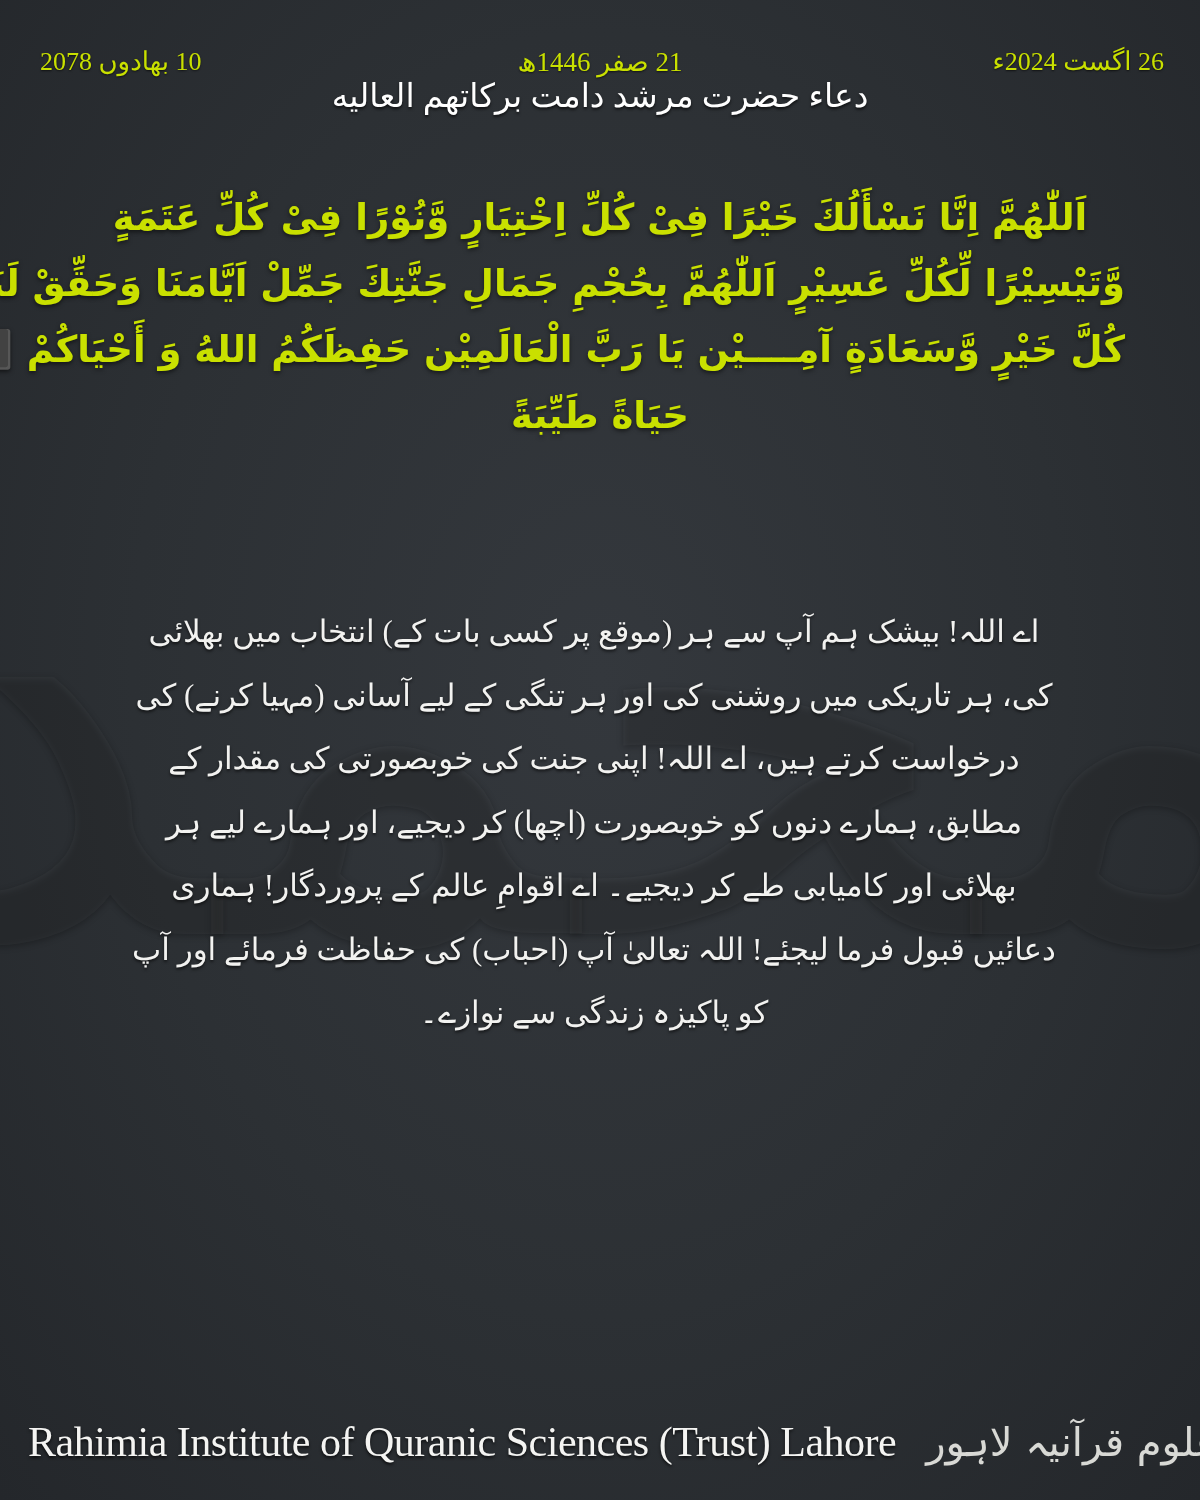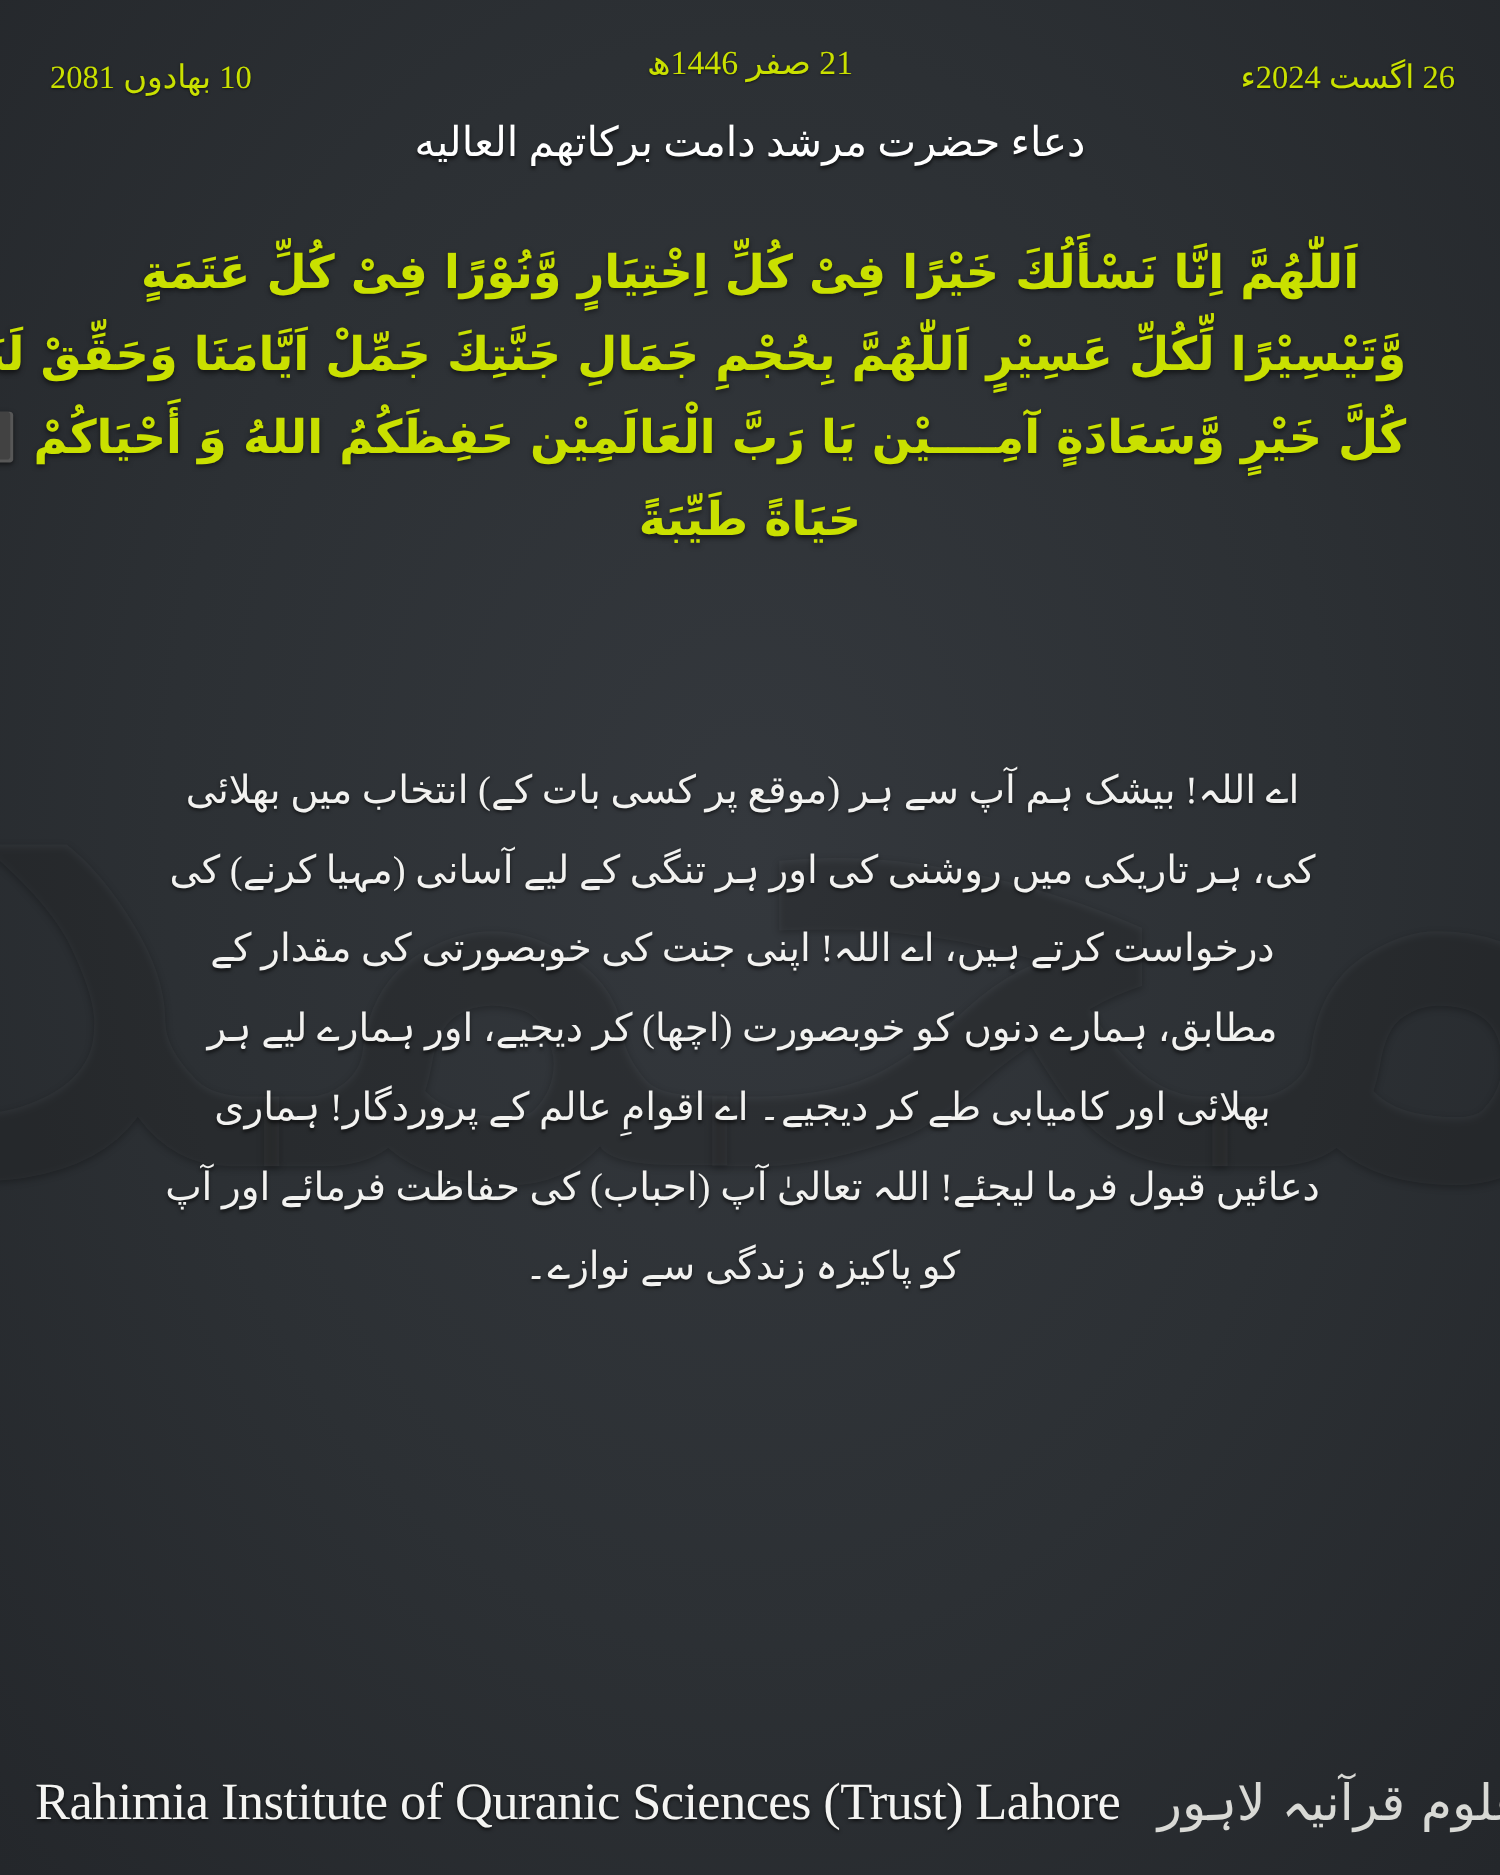--- a/index.html
+++ b/index.html
@@ -53,37 +53,37 @@
     color: #c9e000;
     font-size: 26px;
     font-family: "Liberation Serif", serif;
     direction: rtl;
     text-shadow: 0 1px 2px rgba(0,0,0,0.6);
     white-space: nowrap;
   }
   .meta-hijri {
     left: 50%;
     transform: translateX(-50%);
-    top: 10px;
+    top: 22px;
     font-size: 27px;
     text-align: center;
   }
   .meta-greg {
     right: 36px;
     top: 22px;
   }
   .meta-desi {
     left: 40px;
     top: 22px;
   }
 
   
   .heading {
     position: absolute;
-    top: 94px;
+    top: 76px;
     left: 0;
     right: 0;
     text-align: center;
     color: #ffffff;
     font-size: 33px;
     direction: rtl;
     letter-spacing: 0.5px;
     text-shadow: 0 2px 3px rgba(0,0,0,0.65);
   }
 
@@ -167,21 +167,21 @@
 </head>
 <body>
 
 <div class="page">
 
   <div class="watermark">محمد</div>
 
   <div class="meta-row">
     <div class="meta meta-hijri">21 صفر 1446ھ</div>
     <div class="meta meta-greg">26 اگست 2024ء</div>
-    <div class="meta meta-desi">10 بھادوں 2081</div>
+    <div class="meta meta-desi">10 بھادوں 2078</div>
   </div>
 
   <div class="heading">دعاء حضرت مرشد دامت بركاتهم العاليه</div>
 
   <div class="arabic-block">
     <span class="line">اَللّٰهُمَّ اِنَّا نَسْأَلُكَ خَيْرًا فِىْ كُلِّ اِخْتِيَارٍ وَّنُوْرًا فِىْ كُلِّ عَتَمَةٍ</span>
     <span class="line">وَّتَيْسِيْرًا لِّكُلِّ عَسِيْرٍ اَللّٰهُمَّ بِحُجْمِ جَمَالِ جَنَّتِكَ جَمِّلْ اَيَّامَنَا وَحَقِّقْ لَنَا</span>
     <span class="line">كُلَّ خَيْرٍ وَّسَعَادَةٍ آمِــــيْن يَا رَبَّ الْعَالَمِيْن حَفِظَكُمُ اللهُ وَ أَحْيَاكُمْ ⬛</span>
     <span class="line last">حَيَاةً طَيِّبَةً</span>
   </div>

